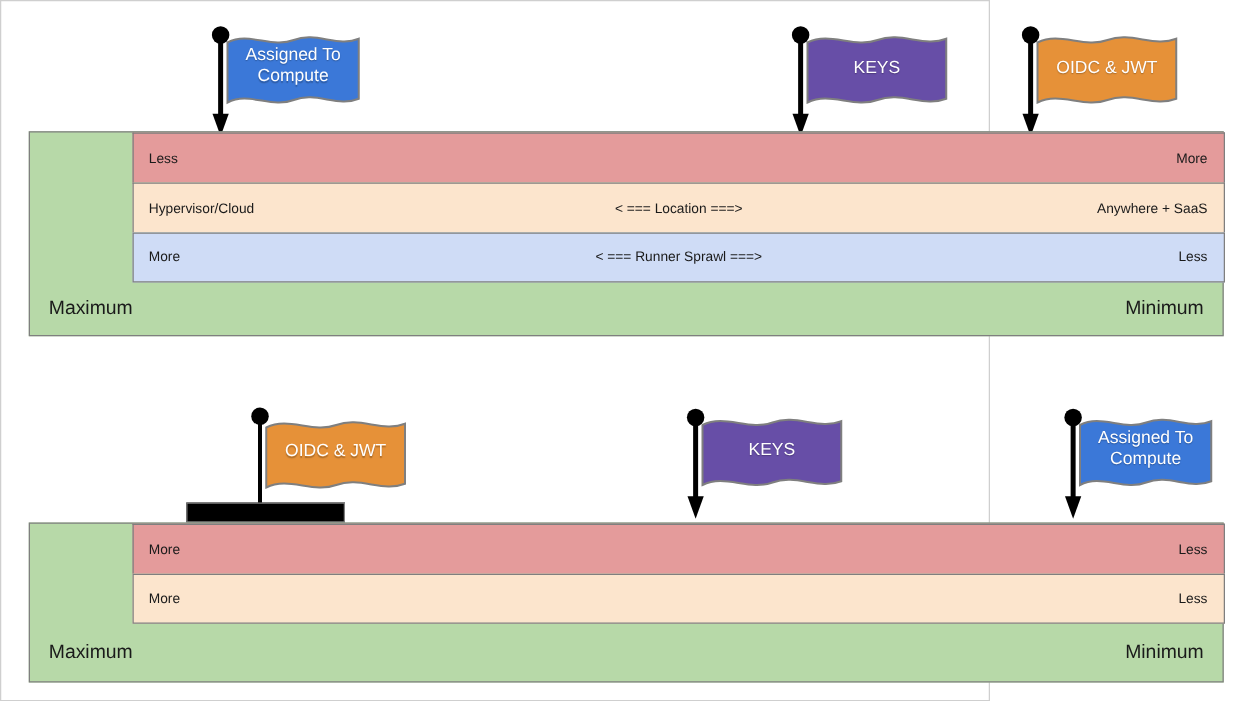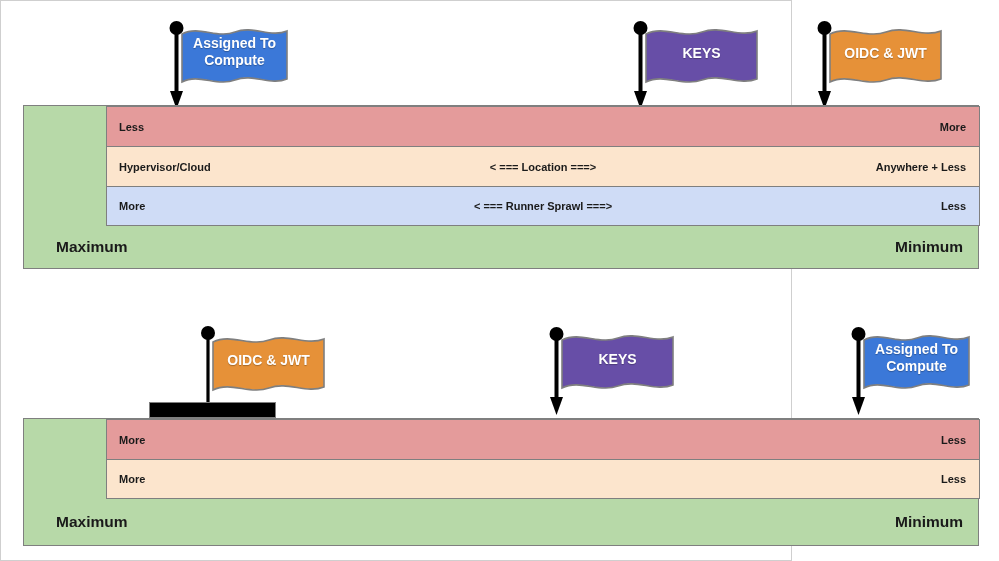--- a/index.html
+++ b/index.html
@@ -8,21 +8,20 @@
     width:999px; height:561px;
     background:#ffffff;
     font-family:"Liberation Sans", sans-serif;
     overflow:hidden;
   }
   #page {
     position:relative;
     width:792px; height:561px;
     background:#ffffff;
     border:1px solid #cfcfcf;
-    font-weight:bold;
   }
 
   
   .flag-marker { position:absolute; }
   .flag-svg { display:block; overflow:visible; }
   .flag-label {
     position:absolute;
     color:#ffffff;
     font-size:14px;
     line-height:17px;
@@ -62,21 +61,21 @@
   .cell-right { position:absolute; right:13px; }
 
   .footer-row {
     position:absolute;
     left:0; right:0;
     display:flex;
     align-items:center;
     font-size:15.5px;
     color:#1a1a1a;
   }
-  .footer-row .cell-left  { left:32px; }
+  .footer-row .cell-left  { left:15px; }
   .footer-row .cell-right { right:15px; }
 
   
   .pedestal {
     position:absolute;
     background:#000000;
     border:1px solid #7f7f7f;
   }
 </style>
 </head>
@@ -135,21 +134,21 @@
     <div class="rows" style="width:874px;">
 
       <div class="row r-red">
         <span class="cell-left">Less</span>
         <span class="cell-right">More</span>
       </div>
 
       <div class="row r-tan">
         <span class="cell-left">Hypervisor/Cloud</span>
         <span class="cell-mid">&lt; === Location ===&gt;</span>
-        <span class="cell-right">Anywhere + Less</span>
+        <span class="cell-right">Anywhere + SaaS</span>
       </div>
 
       <div class="row r-blue">
         <span class="cell-left">More</span>
         <span class="cell-mid">&lt; === Runner Sprawl ===&gt;</span>
         <span class="cell-right">Less</span>
       </div>
     </div>
 
     <div class="footer-row" style="top:121px; height:40px;">

